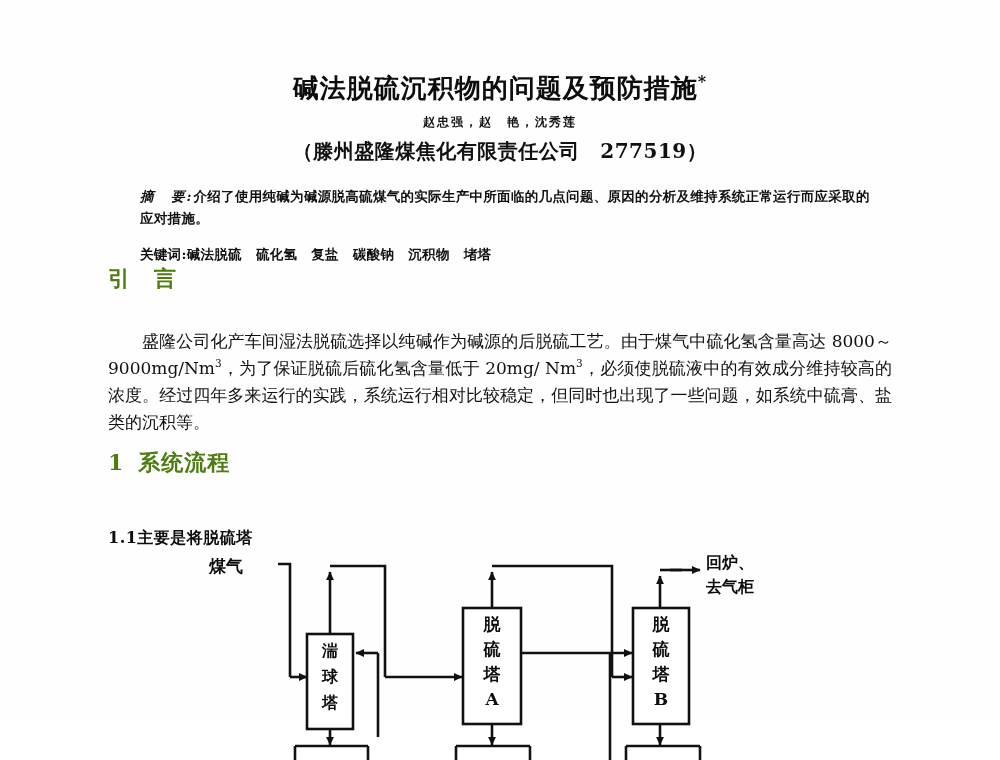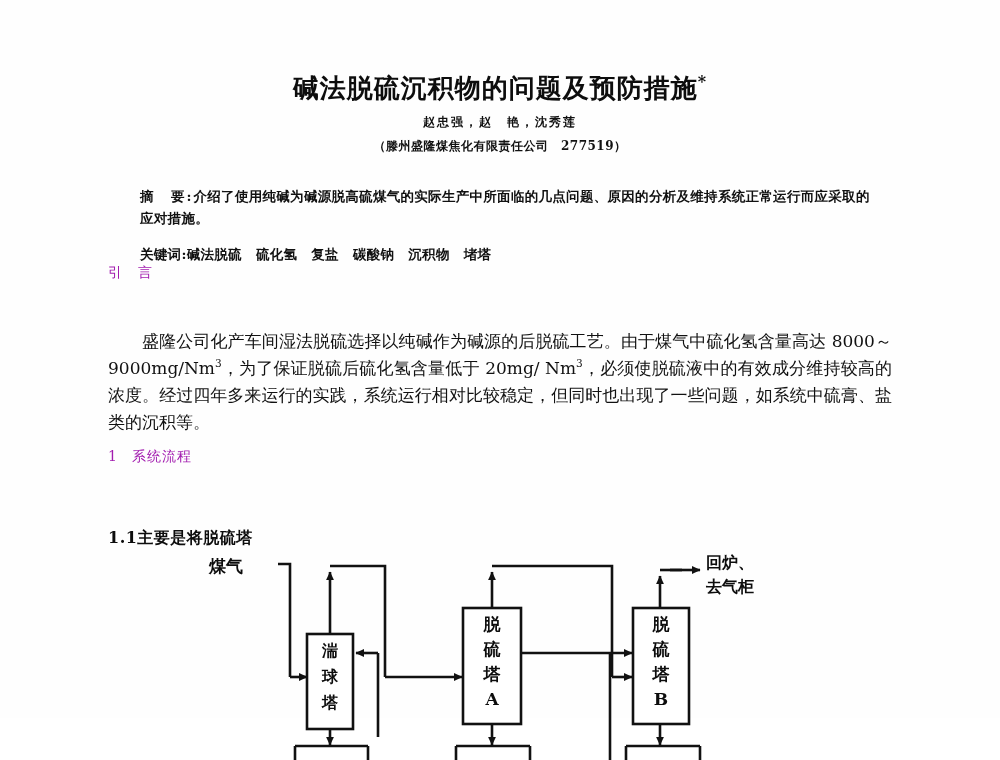--- a/index.html
+++ b/index.html
@@ -46,56 +46,57 @@
   }
   .authors {
     margin-top: 9px;
     font-size: 12px;
     font-weight: bold;
     letter-spacing: 2px;
     color: #111111;
   }
   .affiliation {
     margin-top: 7px;
-    font-size: 12px;
+    font-size: 20px;
     font-weight: bold;
     letter-spacing: 0.5px;
     color: #111111;
   }
 
   
   .abstract-block {
     position: absolute;
     left: 140px;
     top: 186px;
     width: 740px;
     font-size: 13.5px;
     font-weight: bold;
     line-height: 1.62;
     letter-spacing: 0.3px;
     color: #111111;
     font-family: "DejaVu Serif", "Liberation Serif", serif;
   }
   .abstract-block .lead {
     letter-spacing: 2px;
+    font-style: italic;
   }
   .kw-line {
     margin-top: 14px;
   }
   .kw-list span {
     margin-right: 14px;
   }
 
   
   .h1 {
     position: absolute;
-    font-size: 14px;
-    font-weight: normal;
+    font-size: 22px;
+    font-weight: bold;
     letter-spacing: 1px;
-    color: #a21caf;
+    color: #4d7c0f;
   }
   .h1 .num {
     margin-right: 14px;
   }
   .h2 {
     position: absolute;
     font-size: 16px;
     font-weight: bold;
     letter-spacing: 0.5px;
     color: #0d0d0d;

